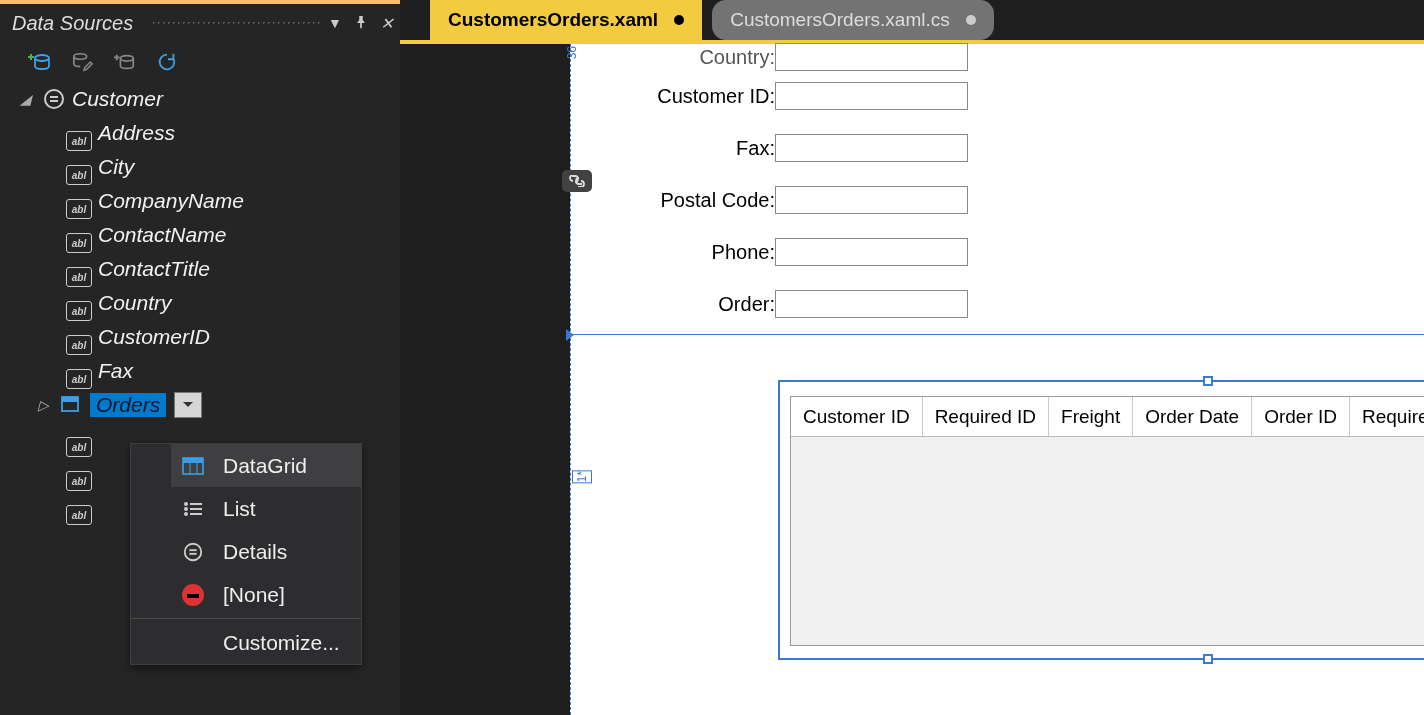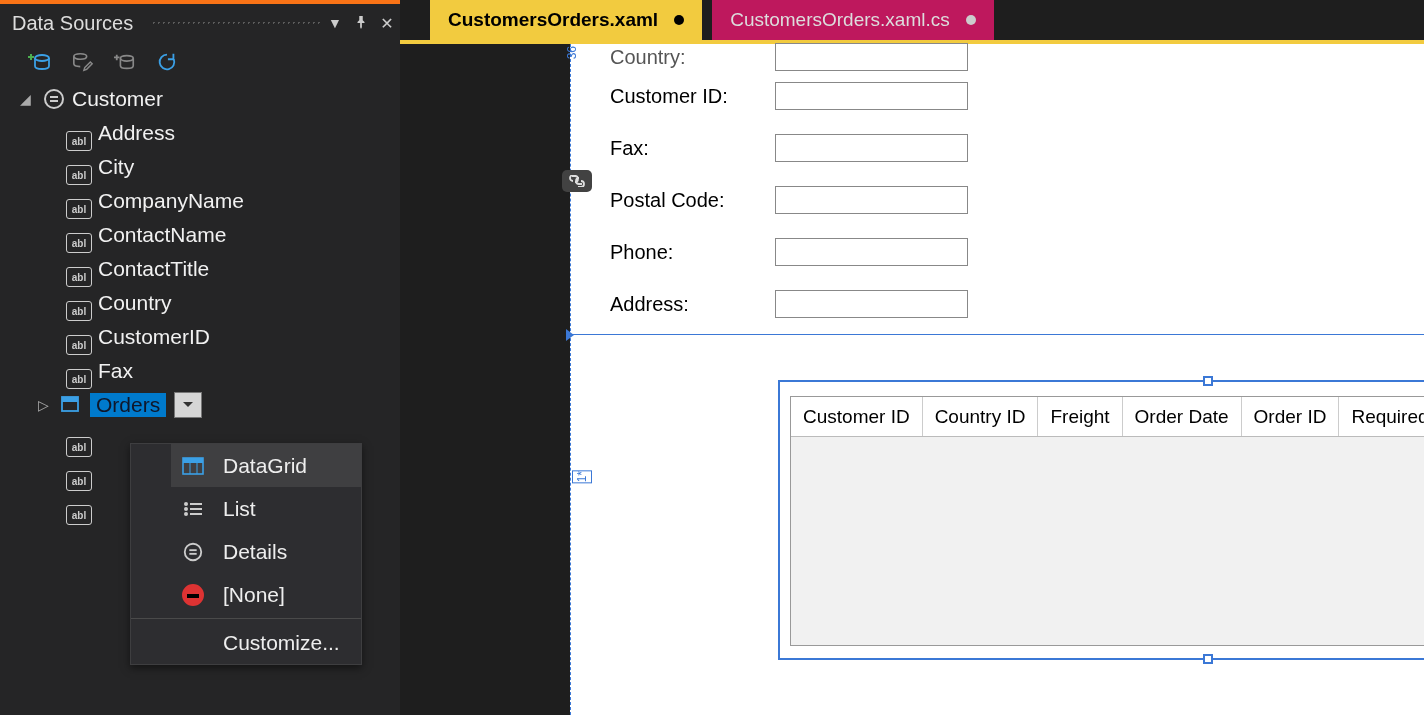--- a/index.html
+++ b/index.html
@@ -1,21 +1,21 @@
 <!DOCTYPE html>
 <html><head>
 <meta charset="utf-8">
 <style>
   * { box-sizing: border-box; font-family: "Segoe UI", Arial, sans-serif; }
   body { margin:0; padding:0; width:1424px; height:715px; background:#1e1e1e; color:#fff; overflow:hidden; position:relative; }
 
   
   .panel {
     position:absolute; left:0; top:0; width:400px; height:715px;
-    background:#252526; border-top:4px solid #f97316;
+    background:#252526; border-top:4px solid #fdba74;font-style:italic;
   }
   .panel-header {
     height:38px; display:flex; align-items:center; padding-left:12px;
     font-size:20px; color:#ddd;
   }
   .panel-header .title { flex:0 0 auto; }
   .panel-header .dots {
     flex:1; margin-left:18px; height:6px;
     background-image: radial-gradient(#5a5a5a 1px, transparent 1px);
     background-size:5px 5px;
@@ -68,21 +68,21 @@
   
   .right { position:absolute; left:400px; top:0; right:0; bottom:0; background:#1e1e1e; }
 
   .tabbar { height:40px; display:flex; }
   .tab {
     display:flex; align-items:center; padding:0 18px; font-size:19px;
     gap:16px;
     text-align:center;
   }
   .tab.active { background:#F2CB3F; color:#000; font-weight:bold; }
-  .tab.inactive { background:#be185d; color:#ddd; font-weight:normal; margin-left:10px;}
+  .tab.inactive { background:#737373; color:#ddd; font-weight:normal; margin-left:10px;border-radius:14px;}
   .tab .dot { width:10px;height:10px;border-radius:50%; }
   .tab.active .dot{background:#000;}
   .tab.inactive .dot{background:#ccc;}
   .tabstrip { height:4px; background:#F2CB3F; }
 
   
   .designer {
     position:absolute; left:170px; top:44px; right:0; bottom:0;
     background:#fff;
   }
@@ -104,21 +104,21 @@
     border-top:1.5px solid #3b78d6;
   }
   .hline::before{
     content:""; position:absolute; left:-4px; top:-6px;
     border-top:6px solid transparent;border-bottom:6px solid transparent;
     border-left:8px solid #3b78d6;
   }
 
   .form-area{ position:absolute; left:40px; top:0; }
   .frow{ display:flex; align-items:center; height:52px; }
-  .flab{ width:165px; font-size:20px; color:#000; }
+  .flab{ width:165px; font-size:20px; color:#000;text-align:right; }
   .finp{
     width:193px; height:28px; border:1px solid #888; background:#fff;
   }
 
   
   .link-badge{
     position:absolute; left:162px; top:170px;
     width:30px;height:22px;background:#424242;border-radius:5px;
     display:flex;align-items:center;justify-content:center;color:#ddd;
   }
@@ -363,35 +363,35 @@
         </div>
       <div class="frow">
           <span class="flab">Postal Code:</span>
           <div class="finp"></div>
         </div>
       <div class="frow">
           <span class="flab">Phone:</span>
           <div class="finp"></div>
         </div>
       <div class="frow">
-          <span class="flab">Address:</span>
+          <span class="flab">Order:</span>
           <div class="finp"></div>
         </div>
     </div>
 
     <div class="sel-frame">
       <div class="sel-handle sh-tc"></div>
       <div class="sel-handle sh-bc"></div>
 
     </div>
 
     <div class="grid">
       <div class="grid-head">
         <div class="gh-cell">Customer ID</div>
-        <div class="gh-cell">Country ID</div>
+        <div class="gh-cell">Required ID</div>
         <div class="gh-cell">Freight</div>
         <div class="gh-cell">Order Date</div>
         <div class="gh-cell">Order ID</div>
         <div class="gh-cell">Required Date</div>
 
       </div>
       <div class="grid-body"></div>
     </div>
 
   </div>

